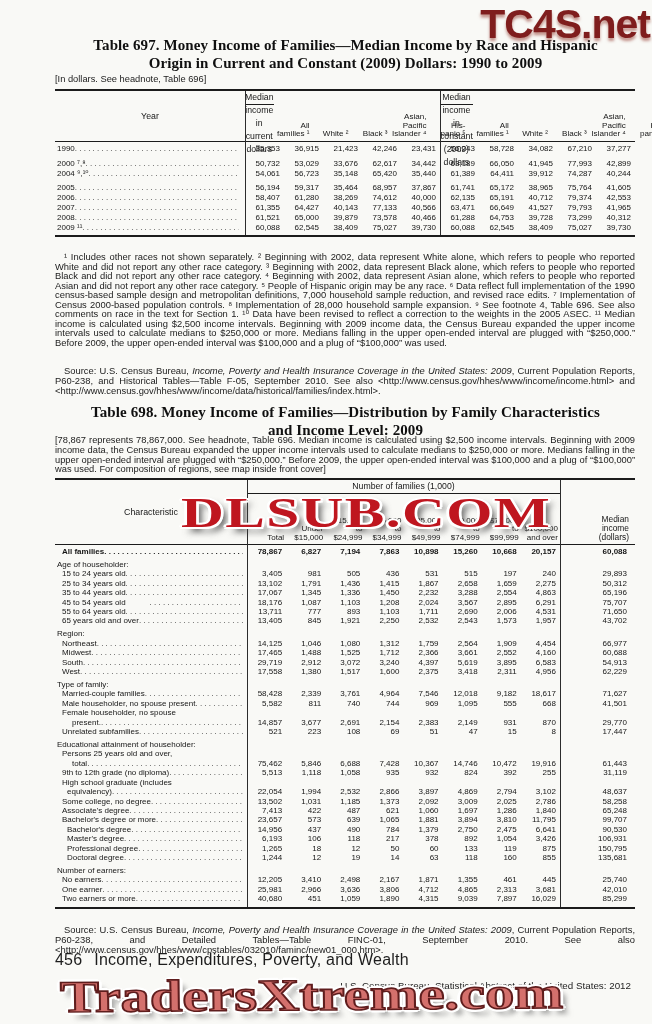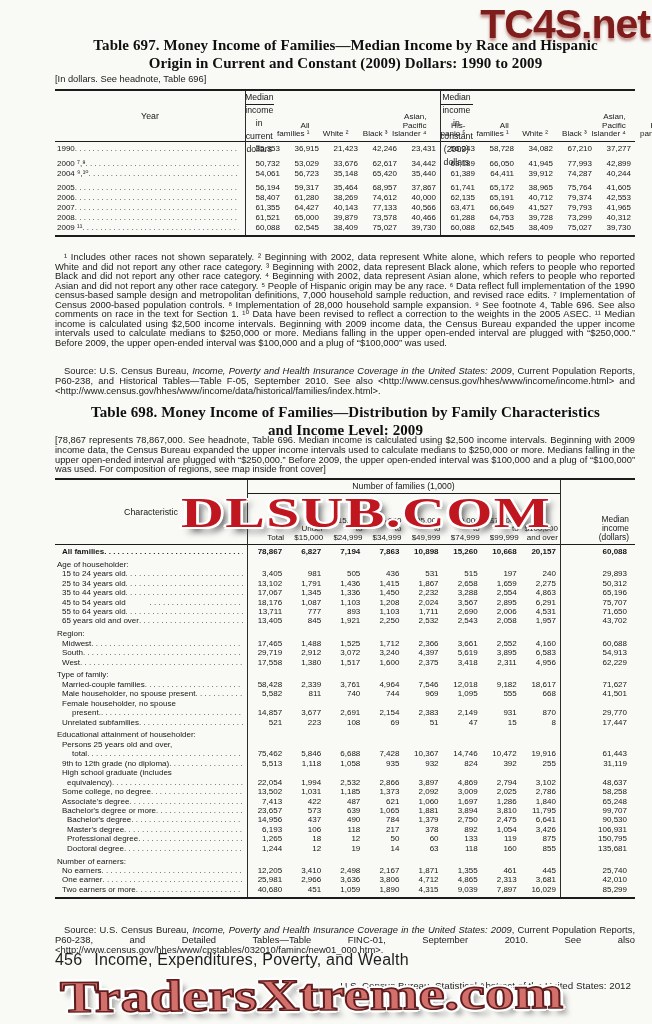--- a/index.html
+++ b/index.html
@@ -396,28 +396,43 @@
             <div class="clab" style="padding-left: 7px;">
               <span class="lt">65 years old and over</span>
               <span class="dots"></span>
             </div>
             <span class="v8">13,405</span>
             <span class="v8">845</span>
             <span class="v8">1,921</span>
             <span class="v8">2,250</span>
             <span class="v8">2,532</span>
             <span class="v8">2,543</span>
-            <span class="v8">2,058</span>
+            <span class="v8">1,573</span>
             <span class="v8">1,957</span>
             <span class="v8 med">43,702</span>
           </div>
           <div class="r698 gap8">
             <div class="clab" style="padding-left: 2px;">
               <span class="lt">Region:</span>
             </div>
+          </div>
+          <div class="r698">
+            <div class="clab" style="padding-left: 7px;">
+              <span class="lt">Northeast</span>
+              <span class="dots"></span>
+            </div>
+            <span class="v8">14,125</span>
+            <span class="v8">1,046</span>
+            <span class="v8">1,080</span>
+            <span class="v8">1,312</span>
+            <span class="v8">1,759</span>
+            <span class="v8">2,564</span>
+            <span class="v8">1,909</span>
+            <span class="v8">4,454</span>
+            <span class="v8 med">66,977</span>
           </div>
           <div class="r698">
             <div class="clab" style="padding-left: 7px;">
               <span class="lt">Midwest</span>
               <span class="dots"></span>
             </div>
             <span class="v8">17,465</span>
             <span class="v8">1,488</span>
             <span class="v8">1,525</span>
             <span class="v8">1,712</span>

